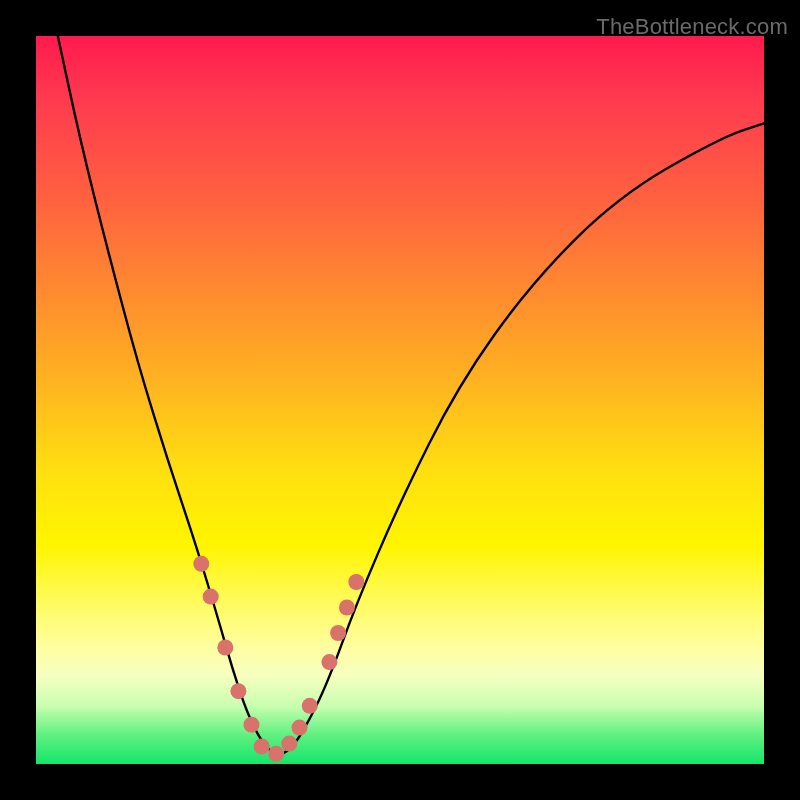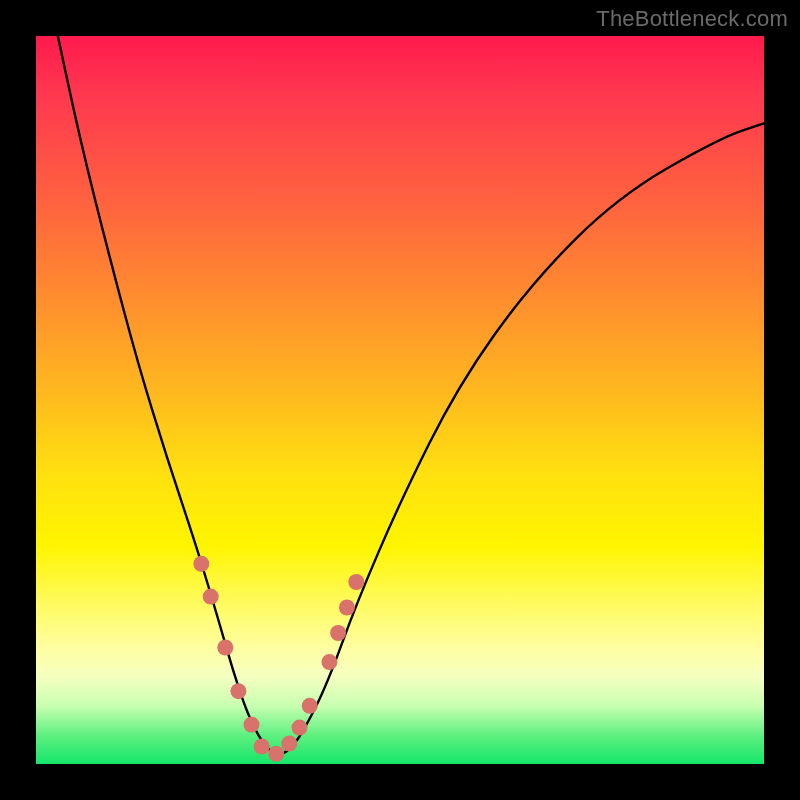--- a/index.html
+++ b/index.html
@@ -33,21 +33,21 @@
       #fffb60 78%,
       #fffea0 84%,
       #f5ffc0 88%,
       #c8ffb0 92%,
       #60f080 96%,
       #14e66a 100%
     );
   }
   .watermark {
     position: absolute;
-    top: 6px;
+    top: 14px;
     right: 12px;
     font-family: Arial, Helvetica, sans-serif;
     font-size: 22px;
     color: #6a6a6a;
     letter-spacing: 0.2px;
     user-select: none;
   }
   svg.curve {
     position: absolute;
     left: 0;

